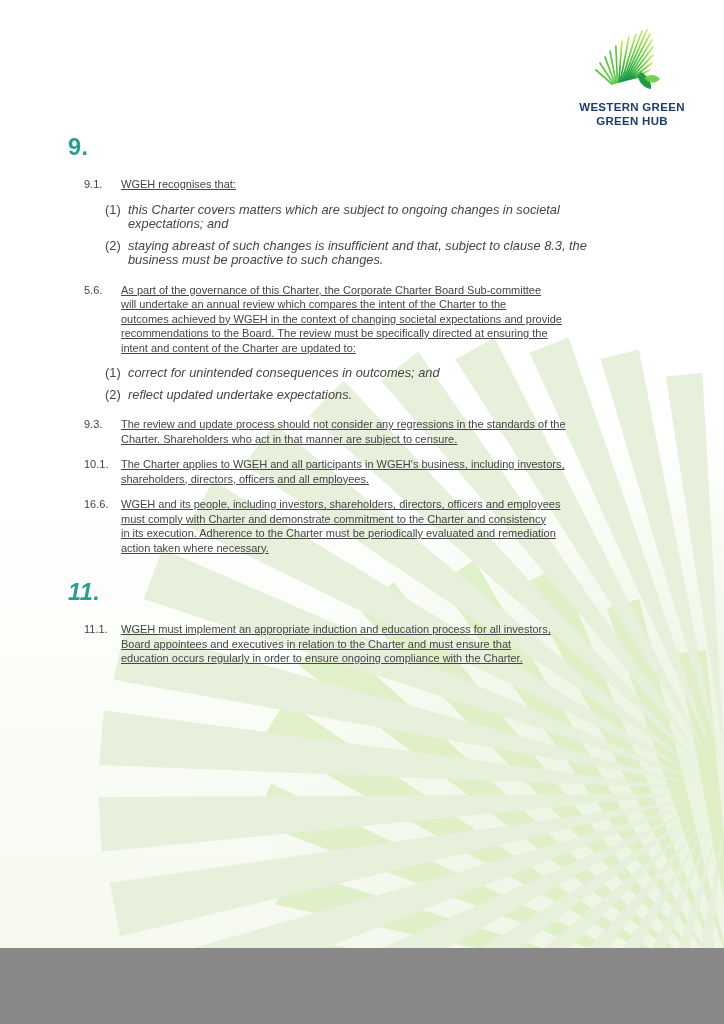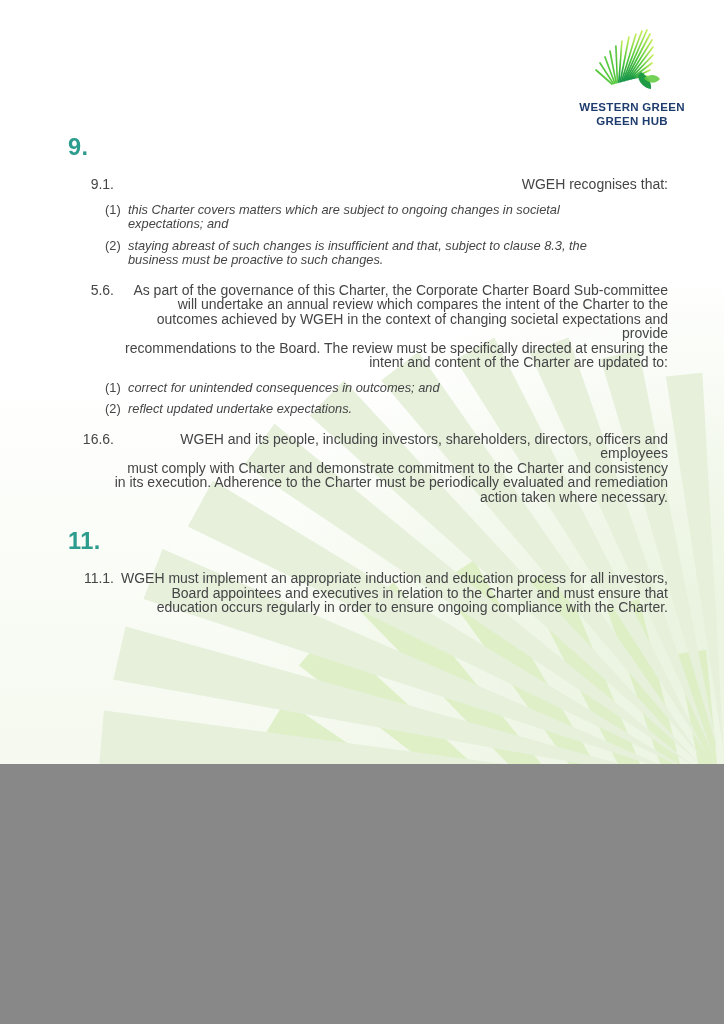--- a/index.html
+++ b/index.html
@@ -1,21 +1,21 @@
 <!DOCTYPE html>
 <html><head>
 <meta charset="utf-8">
 <style>
   * { margin:0; padding:0; box-sizing:border-box; }
   html,body { background:#888; }
   body { font-family:"Liberation Sans", sans-serif; }
 
   .page {
     position:relative;
-    width:724px; height:764px;
+    width:724px; height:948px;
     margin:0 auto;
     background:linear-gradient(to bottom, #ffffff 50%, #fbfdf8 70%, #f5f9ef 100%);
     overflow:hidden;
     padding-left:10px;
   }
 
   
   .wash {
     position:absolute; inset:0;
     background:radial-gradient(ellipse 620px 520px at 94% 82%, rgba(231,242,219,0.85) 0%, rgba(231,242,219,0) 68%);
@@ -34,23 +34,23 @@
 
   h2 {
     display:flex;
     font-size:23.5px; line-height:26px; font-weight:bold;
     letter-spacing:0.4px;
     margin:24px 0 17px 0;
   }
   h2.first { margin-top:0; }
   h2 .hnum { width:37px; flex:0 0 37px; }
 
-  .clause { display:flex; margin:0 0 11px 9px; font-size:14px; line-height:14.5px;text-align:right; }
+  .clause { display:flex; margin:0 0 11px 16px; font-size:11px; line-height:14.5px; }
   .clabel { width:37px; flex:0 0 37px; }
-  .ctext { flex:1; white-space:pre-line; }
+  .ctext { flex:1; white-space:pre-line;text-decoration:underline; }
 
   .subitems { margin:0 0 0 37px; }
   .subitem { display:flex; font-size:12.8px; line-height:14.5px; margin:0 0 7px 0; }
   .subitem:last-child { margin-bottom:15px; }
   .slabel { width:23px; flex:0 0 23px; }
   .stext { flex:1; white-space:pre-line;font-style:italic; }
 
   
   .page-badge {
     position:absolute; left:655px; top:955px;
@@ -143,31 +143,41 @@
       <div class="subitem">
         <span class="slabel">(1)</span>
         <span class="stext">correct for unintended consequences in outcomes; and</span>
       </div>
       <div class="subitem">
         <span class="slabel">(2)</span>
         <span class="stext">reflect updated undertake expectations.</span>
       </div>
     </div>
 
+    <div class="clause">
+      <span class="clabel">9.3.</span>
+      <span class="ctext">The review and update process should not consider any regressions in the standards of the
+Charter. Shareholders who act in that manner are subject to censure.</span>
+    </div>
 
 
+    <div class="clause">
+      <span class="clabel">10.1.</span>
+      <span class="ctext">The Charter applies to WGEH and all participants in WGEH's business, including investors,
+shareholders, directors, officers and all employees.</span>
+    </div>
     <div class="clause">
       <span class="clabel">16.6.</span>
       <span class="ctext">WGEH and its people, including investors, shareholders, directors, officers and employees
 must comply with Charter and demonstrate commitment to the Charter and consistency
 in its execution. Adherence to the Charter must be periodically evaluated and remediation
 action taken where necessary.</span>
     </div>
 
-    <h2 style="color: rgb(43, 156, 141);">
+    <h2 style="color: rgb(43, 156, 141); font-style: italic;">
       <span class="hnum">11.</span>
     </h2>
 
     <div class="clause">
       <span class="clabel">11.1.</span>
       <span class="ctext">WGEH must implement an appropriate induction and education process for all investors,
 Board appointees and executives in relation to the Charter and must ensure that
 education occurs regularly in order to ensure ongoing compliance with the Charter.</span>
     </div>
 

